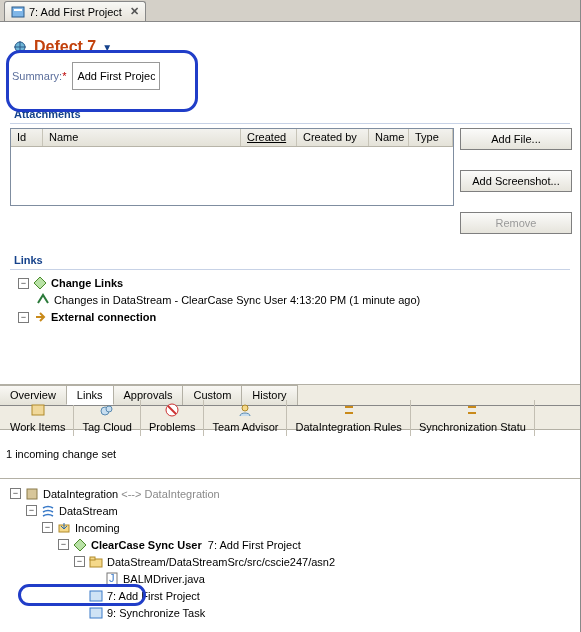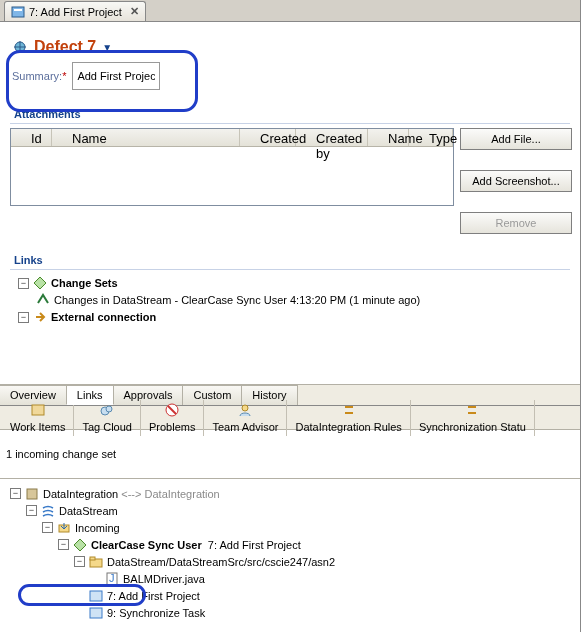--- a/index.html
+++ b/index.html
@@ -21,22 +21,22 @@
   .summary-row .ast { color:#b00;}
   .summary-row input { border:1px solid #999; height:18px; padding:13px 4px; width:88px;}
   
   .circle1 { position:absolute; left:6px; top:28px; width:192px; height:62px; border:3px solid #203dc8; border-radius:14px; pointer-events:none;}
   
   .section-h { font-weight:bold; color:#15428b; border-bottom:1px solid #c7d2e6; padding:8px 0 3px 4px; margin-right:2px;}
   
   .attach-area { display:flex; gap:6px; align-items:flex-start;}
   .attach-table { flex:1 1 auto; border:1px solid #7f8da0; background:#fff; height:78px; display:flex; flex-direction:column;}
   .attach-table .hdr { display:flex; background:linear-gradient(#f3f2ee,#e4e2d8); border-bottom:1px solid #b7b4a8; height:18px;}
-  .attach-table .hdr div { border-right:1px solid #c7c4b8; padding:2px 20px; font-size:13px;}
-  .col-id{width:32px;} .col-name{flex:1;} .col-created{width:56px;} .col-by{width:72px;} .col-size{width:40px;} .col-type{width:44px;}
+  .attach-table .hdr div { border-right:1px solid #c7c4b8; padding:2px 6px; font-size:11px;}
+  .col-id{width:32px;} .col-name{flex:1;} .col-created{width:56px;text-decoration:underline;} .col-by{width:72px;} .col-size{width:40px;} .col-type{width:44px;}
   .btn-col { display:flex; flex-direction:column; gap:20px; width:112px;}
   .wbtn { border:1px solid #7f7f7f; background:linear-gradient(#fbfbfa,#e6e4dc); height:22px; display:flex; align-items:center; justify-content:center; font-size:11px;}
   .wbtn.disabled { color:#9a9a9a; }
   
   .links-body { padding:4px 2px 6px 8px;}
   .tree-row { display:flex; align-items:center; gap:4px; height:16px; margin:1px 0;}
   .exp { width:11px; height:11px; border:1px solid #7a7a7a; display:flex; align-items:center; justify-content:center; font-size:9px; line-height:9px; background:#fff; color:#333;}
   .indent1{padding-left:18px;}
   .bold{font-weight:bold;}
   .small-ico{width:14px;height:14px;display:inline-block;}
@@ -121,21 +121,21 @@
 
   <div class="section-h" style="margin-top:12px;">Links</div>
   <div class="links-body" style="position:relative;">
     <div class="tree-row">
       <span class="exp">−</span>
       <span class="small-ico">
           <svg viewBox="0 0 14 14">
             <polygon points="7,1 13,7 7,13 1,7" fill="#b9e2a6" stroke="#4a8a2b"></polygon>
           </svg>
         </span>
-      <span class="bold">Change Sets</span>
+      <span class="bold">Change Links</span>
     </div>
     <div class="tree-row indent1">
       <span class="small-ico">
           <svg viewBox="0 0 14 14">
             <path d="M2 10 L7 2 L12 10" fill="none" stroke="#2b7a3a" stroke-width="2"></path>
           </svg>
         </span>
       <span>Changes in DataStream - ClearCase Sync User 4:13:20 PM (1 minute ago)</span>
     </div>
     <div class="tree-row">

